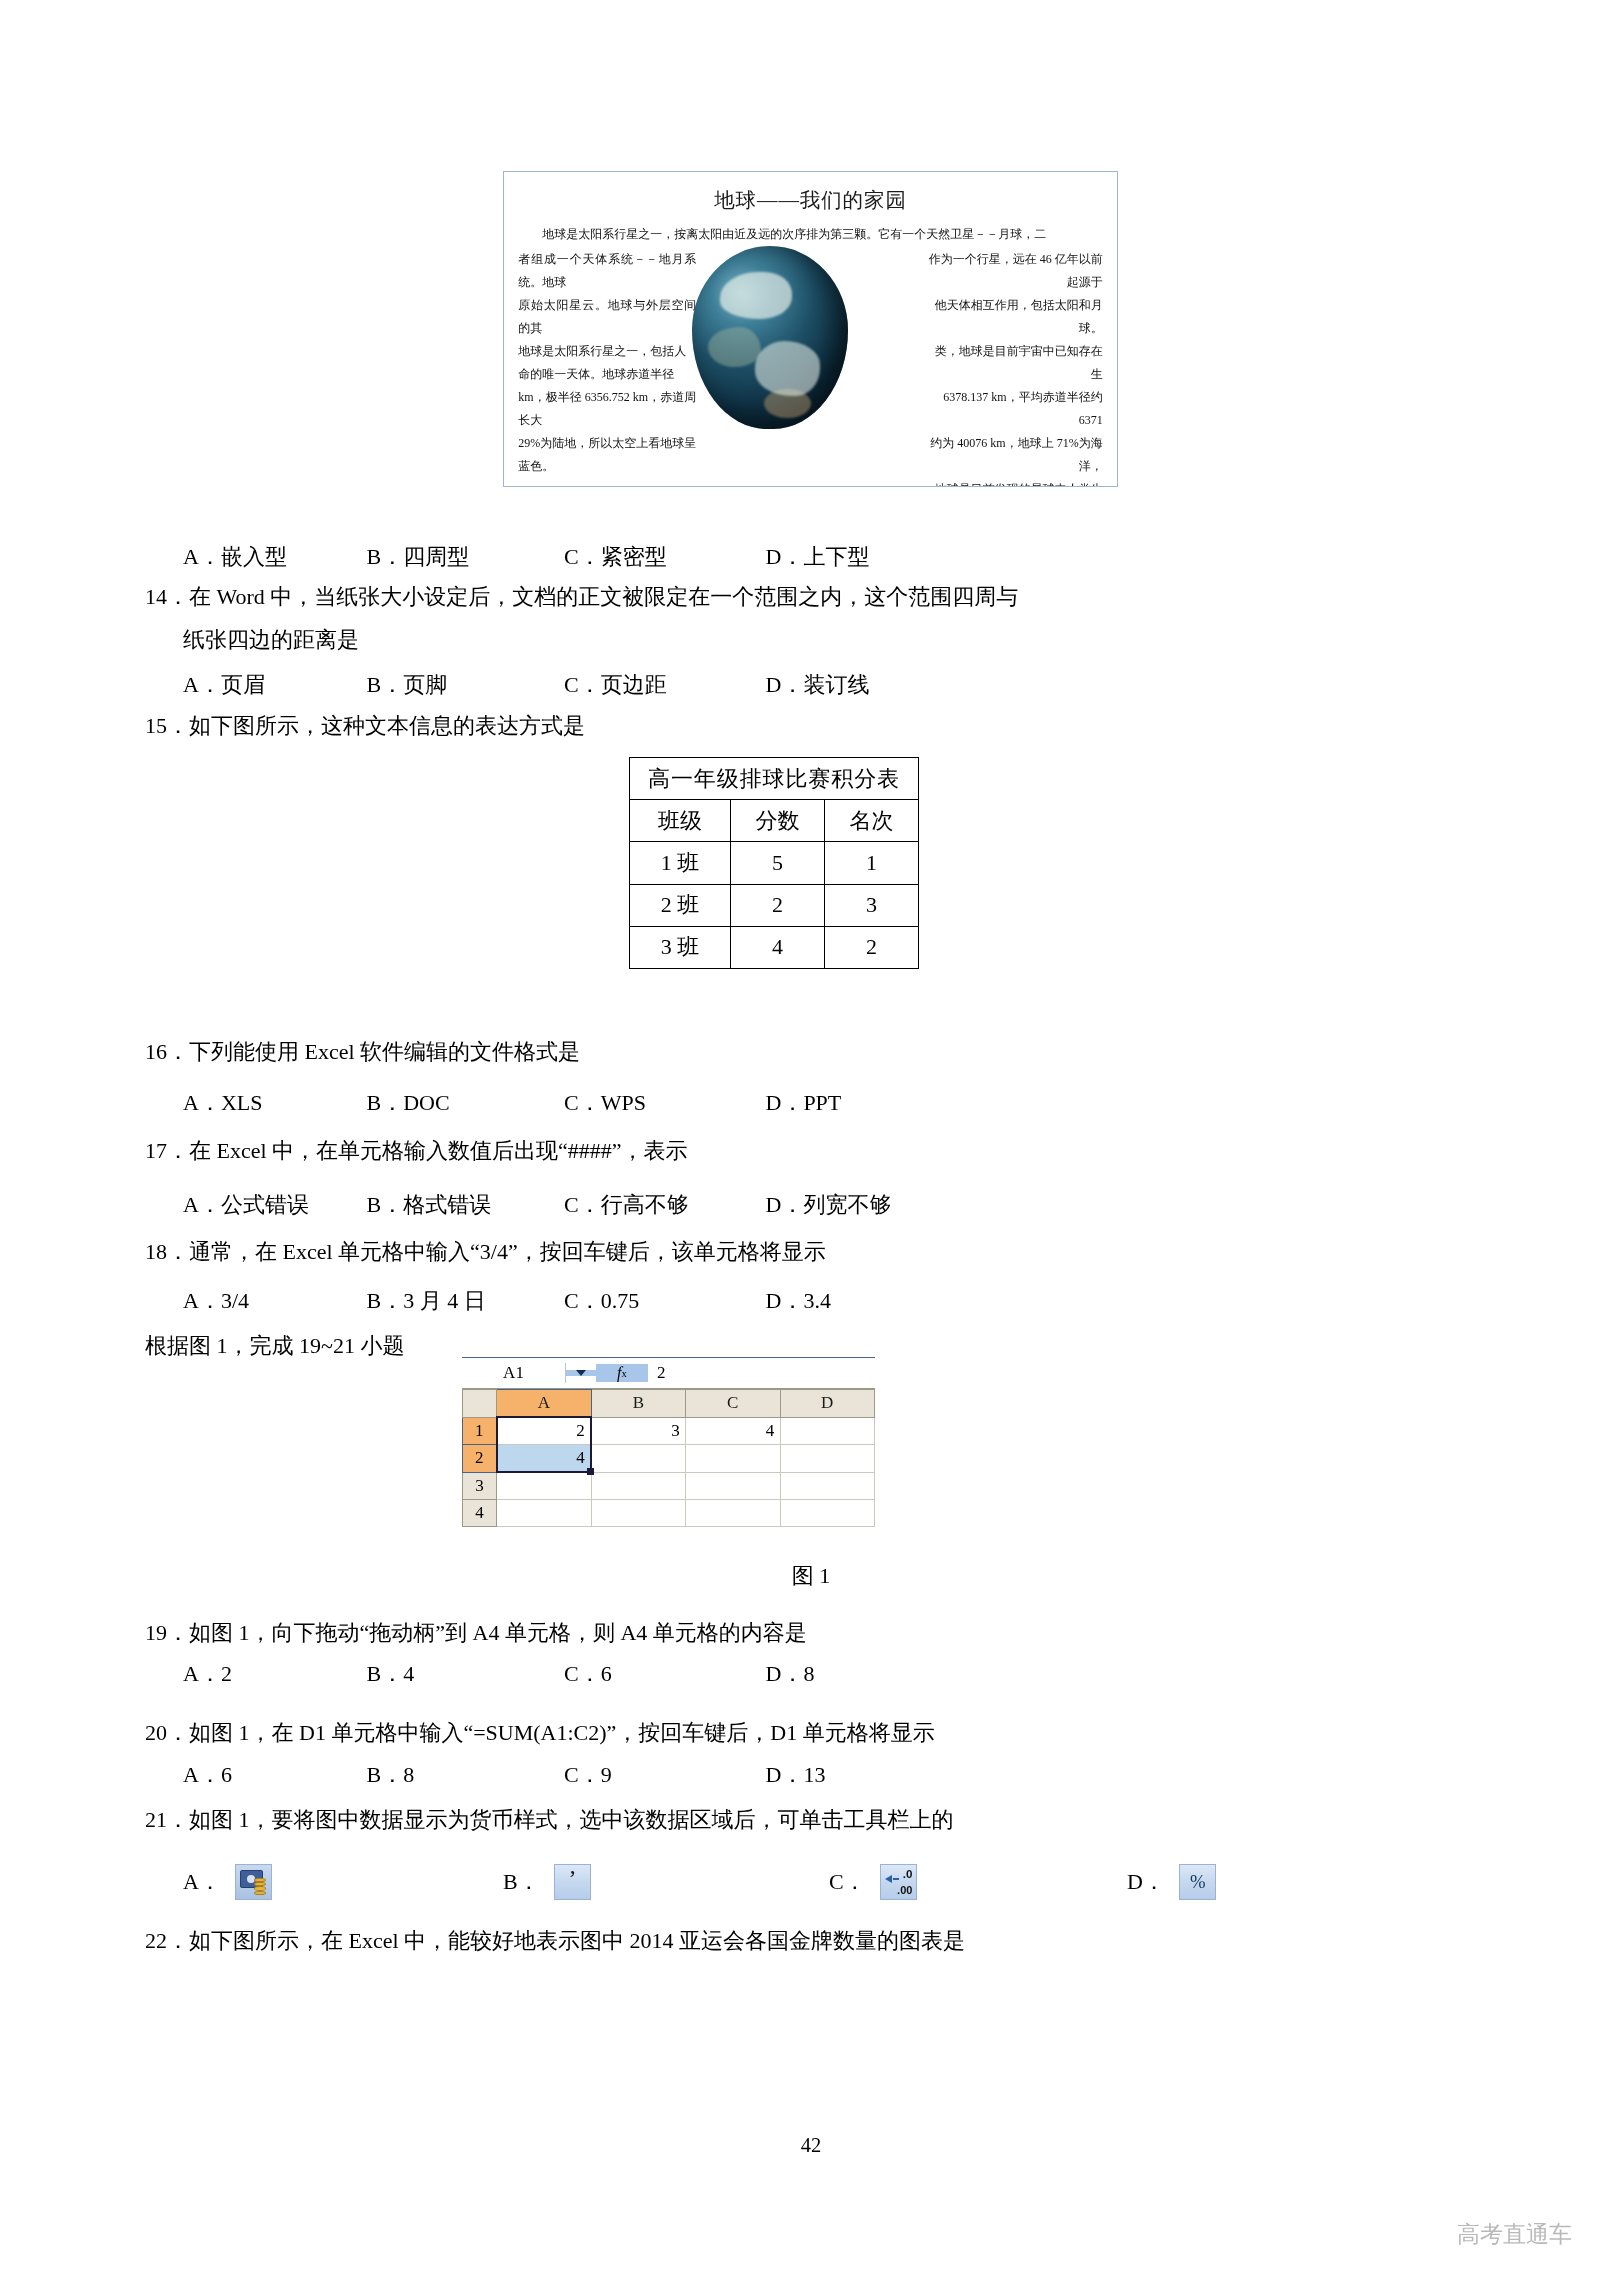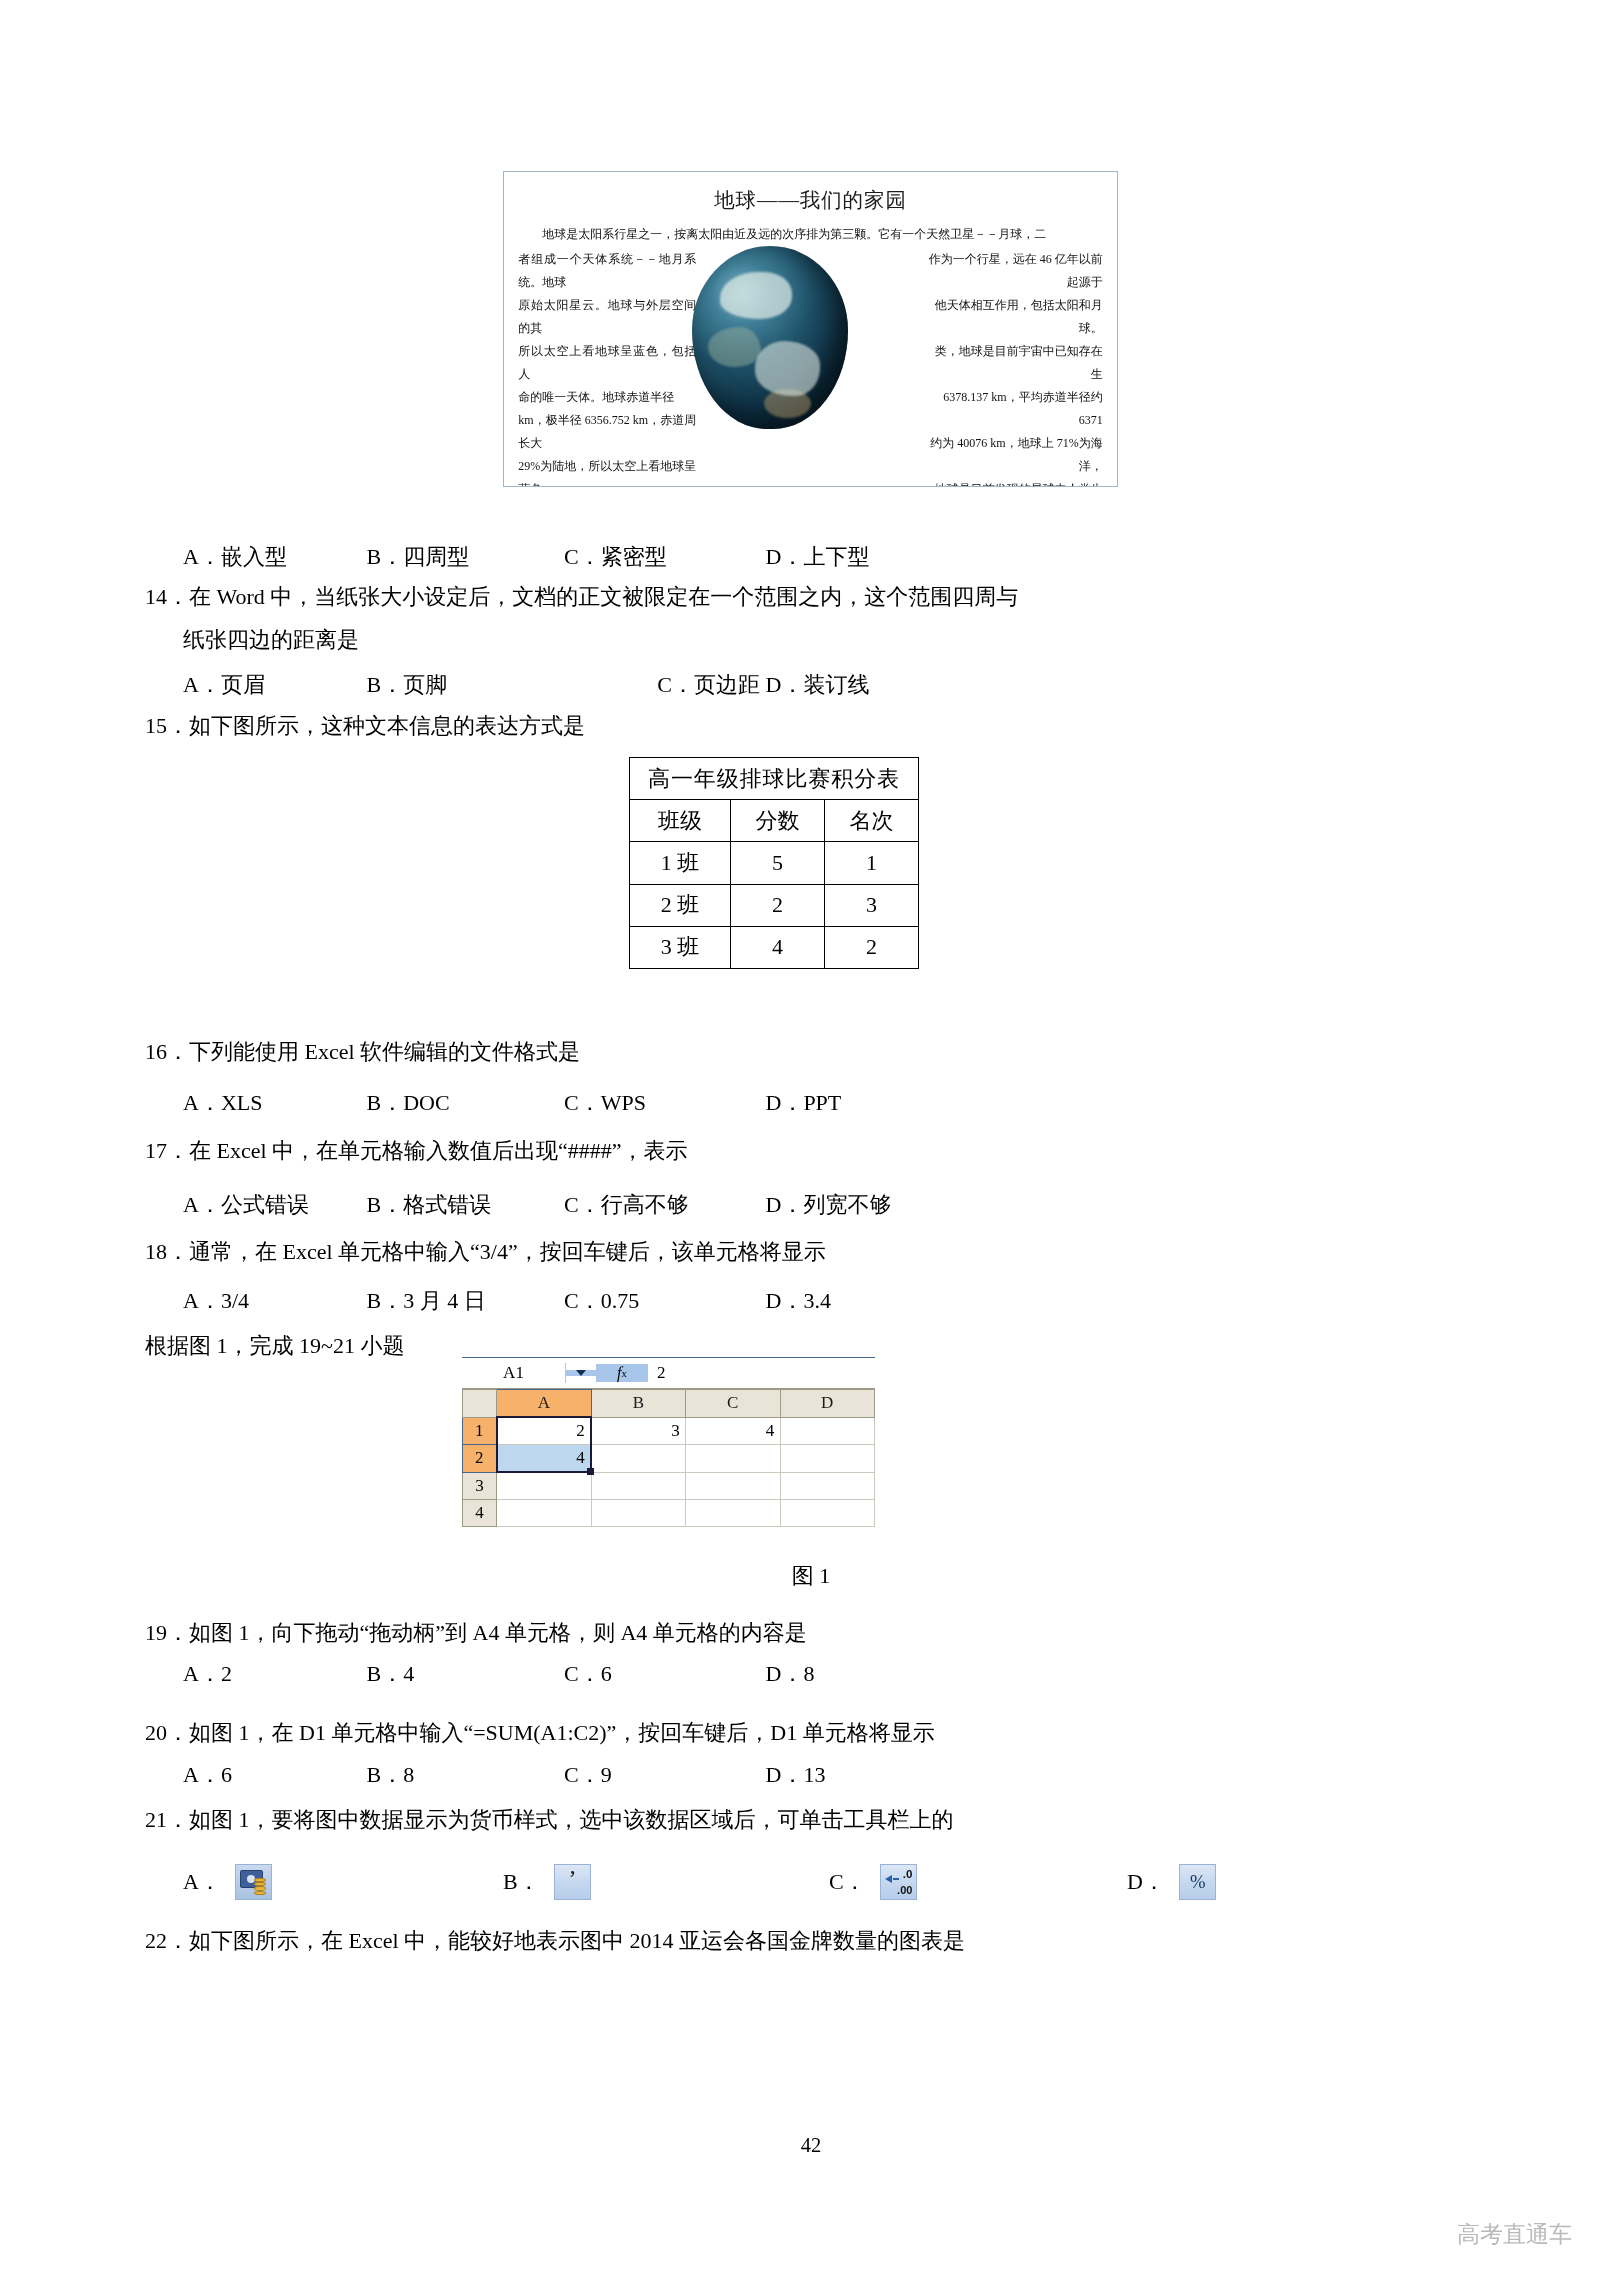--- a/index.html
+++ b/index.html
@@ -423,21 +423,21 @@
         <div class="earth">
           <div class="land-a"></div>
           <div class="land-b"></div>
         </div>
       </div>
 
       <div class="clearfix">
         <div class="wrap-left">
           <div class="doc-line">者组成一个天体系统－－地月系统。地球</div>
           <div class="doc-line">原始太阳星云。地球与外层空间的其</div>
-          <div class="doc-line">所以太空上看地球呈蓝色，包括人</div>
+          <div class="doc-line">地球是太阳系行星之一，包括人</div>
           <div class="doc-line">命的唯一天体。地球赤道半径</div>
           <div class="doc-line">km，极半径 6356.752 km，赤道周长大</div>
           <div class="doc-line">29%为陆地，所以太空上看地球呈蓝色。</div>
 
         </div>
         <div class="wrap-right">
           <div class="doc-line">作为一个行星，远在 46 亿年以前起源于</div>
           <div class="doc-line">他天体相互作用，包括太阳和月球。</div>
           <div class="doc-line">类，地球是目前宇宙中已知存在生</div>
           <div class="doc-line">6378.137 km，平均赤道半径约 6371</div>
@@ -454,21 +454,21 @@
     <span class="opt" style="width:192px;">B．四周型</span>
     <span class="opt" style="width:196px;">C．紧密型</span>
     <span class="opt">D．上下型</span>
   </div>
 
   <div class="q" style="left:145px; top:579px;">14．在 Word 中，当纸张大小设定后，文档的正文被限定在一个范围之内，这个范围四周与</div>
   <div class="q" style="left:183px; top:622px;">纸张四边的距离是</div>
   <div class="opts" style="left:183px; top:667px;">
     <span class="opt" style="width:178px;">A．页眉</span>
     <span class="opt" style="width:192px;">B．页脚</span>
-    <span class="opt" style="width:196px;text-align:right;">C．页边距</span>
+    <span class="opt" style="width:196px;">C．页边距</span>
     <span class="opt">D．装订线</span>
   </div>
 
   <div class="q" style="left:145px; top:708px;">15．如下图所示，这种文本信息的表达方式是</div>
 
   <table class="vtable">
     <tbody>
         <tr>
       <td class="vtitle" colspan="3">高一年级排球比赛积分表</td>
     </tr>

